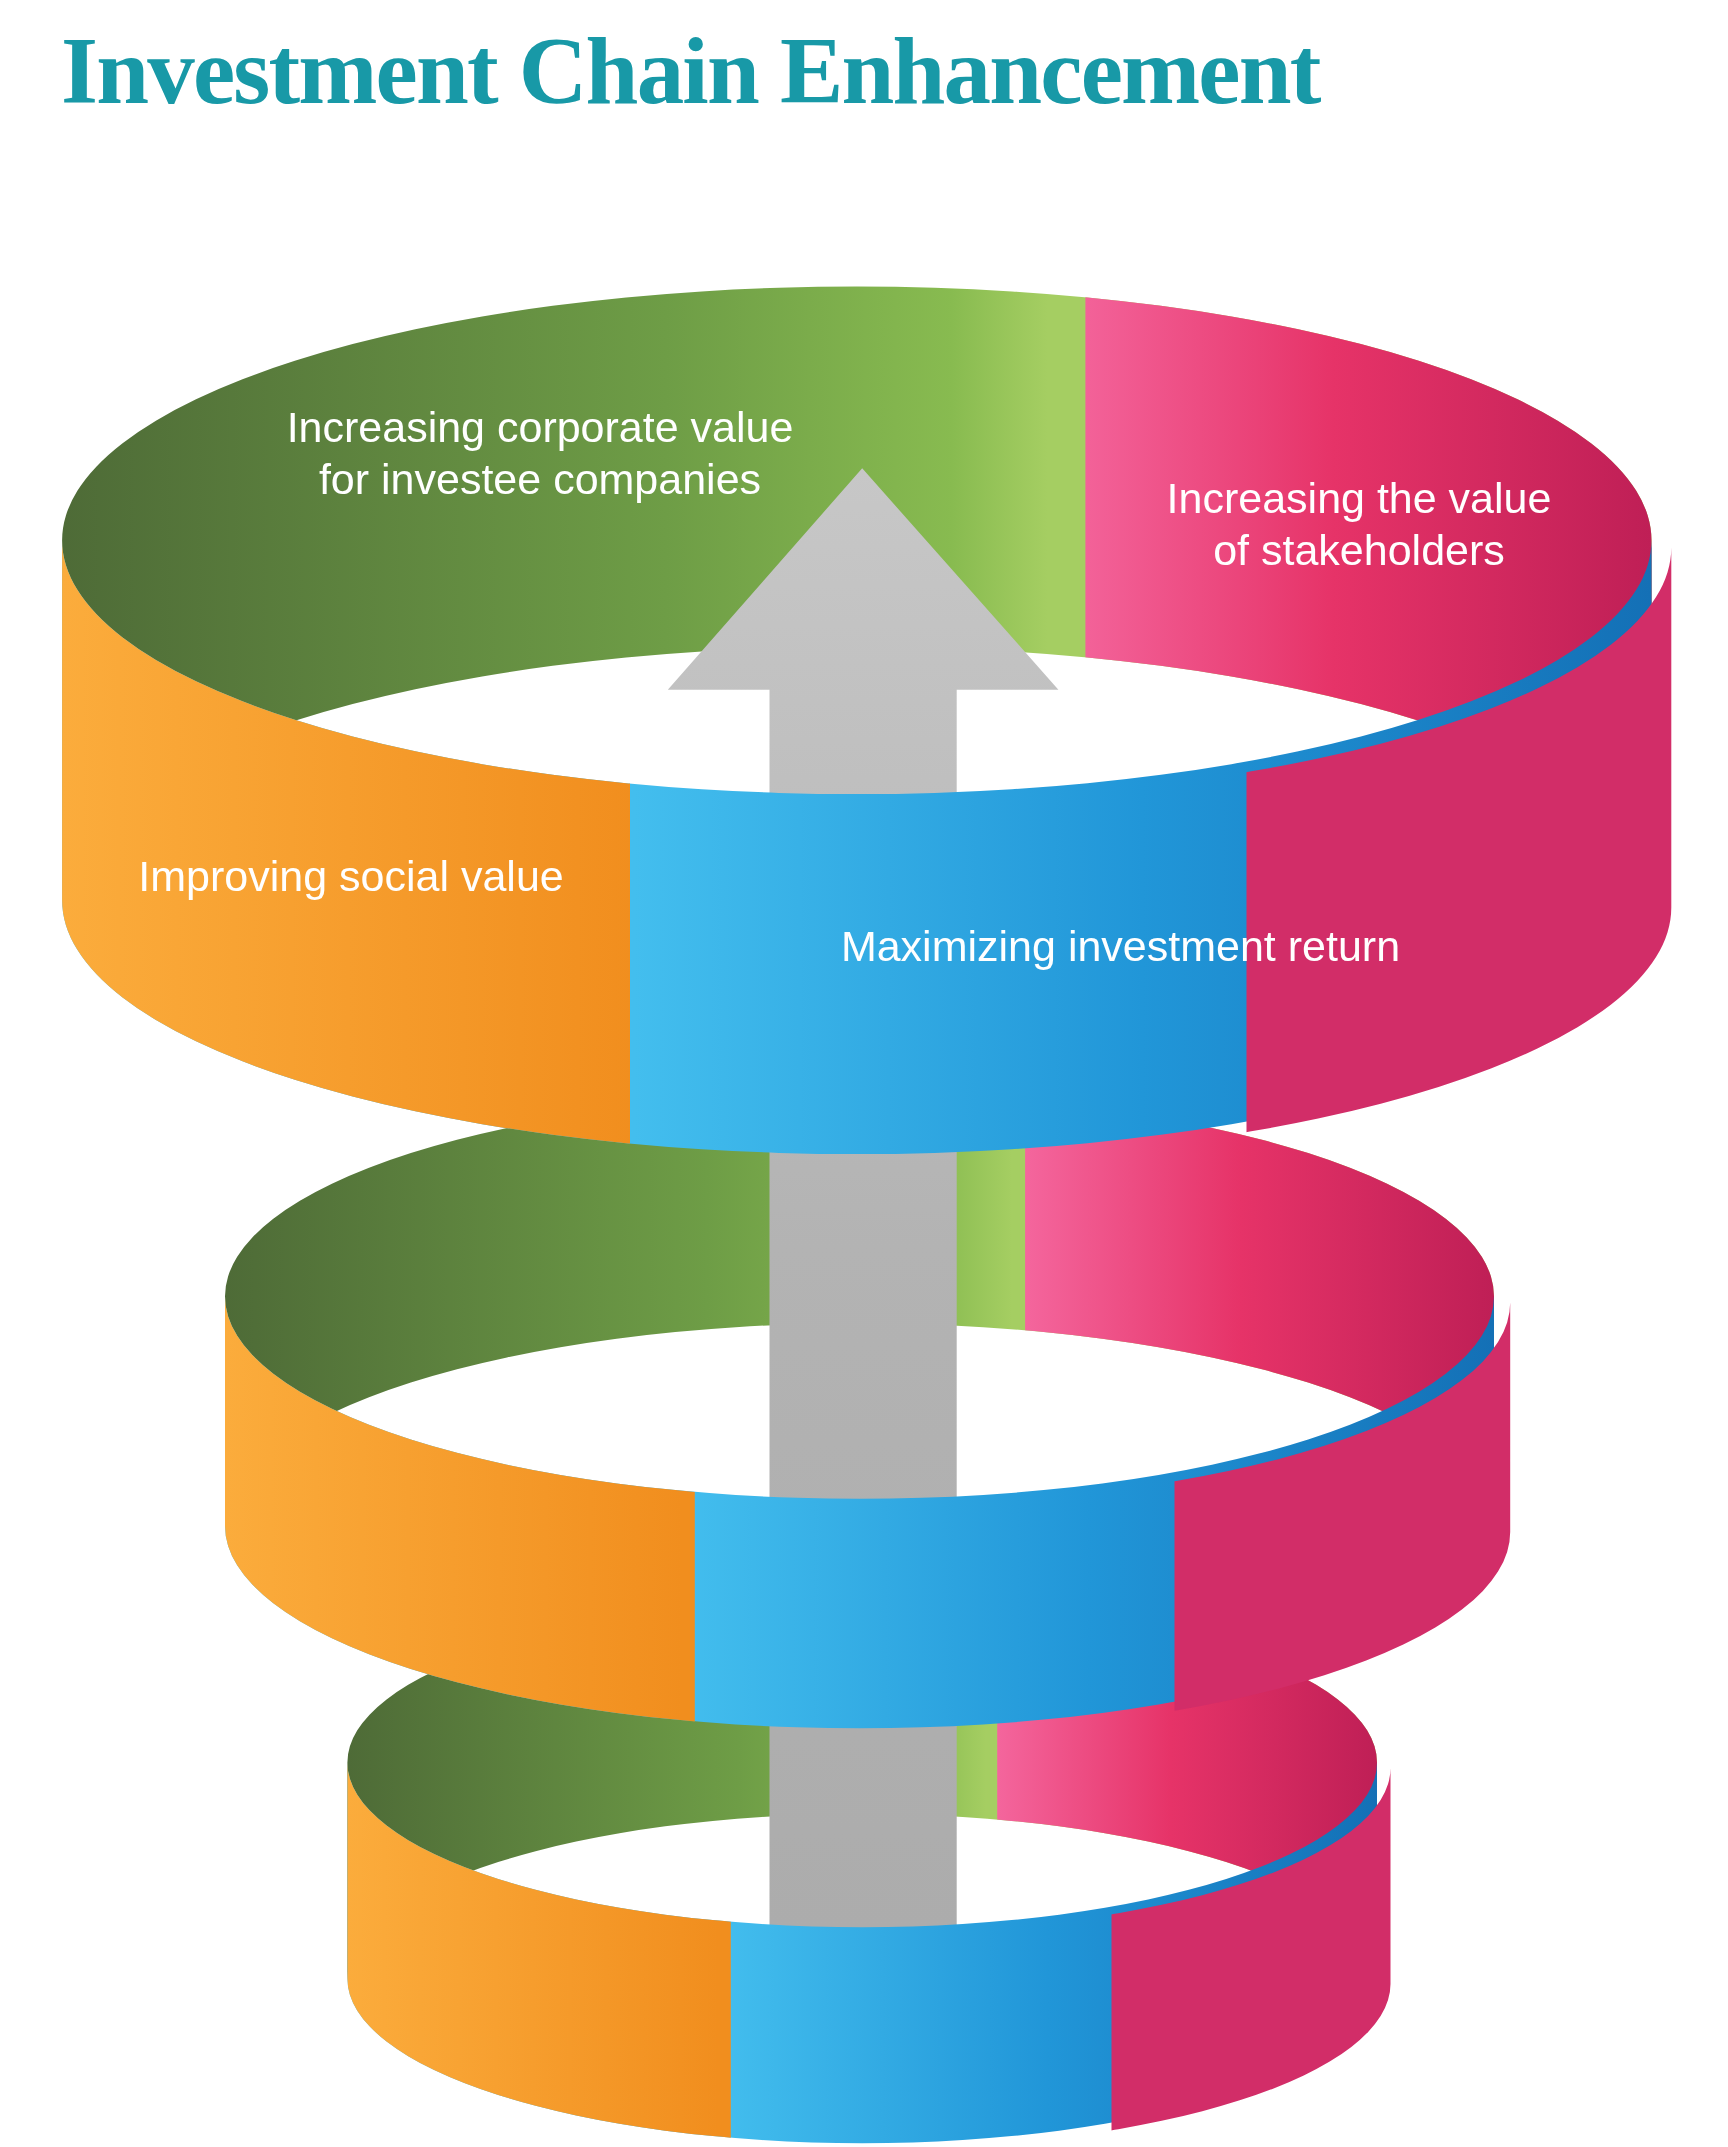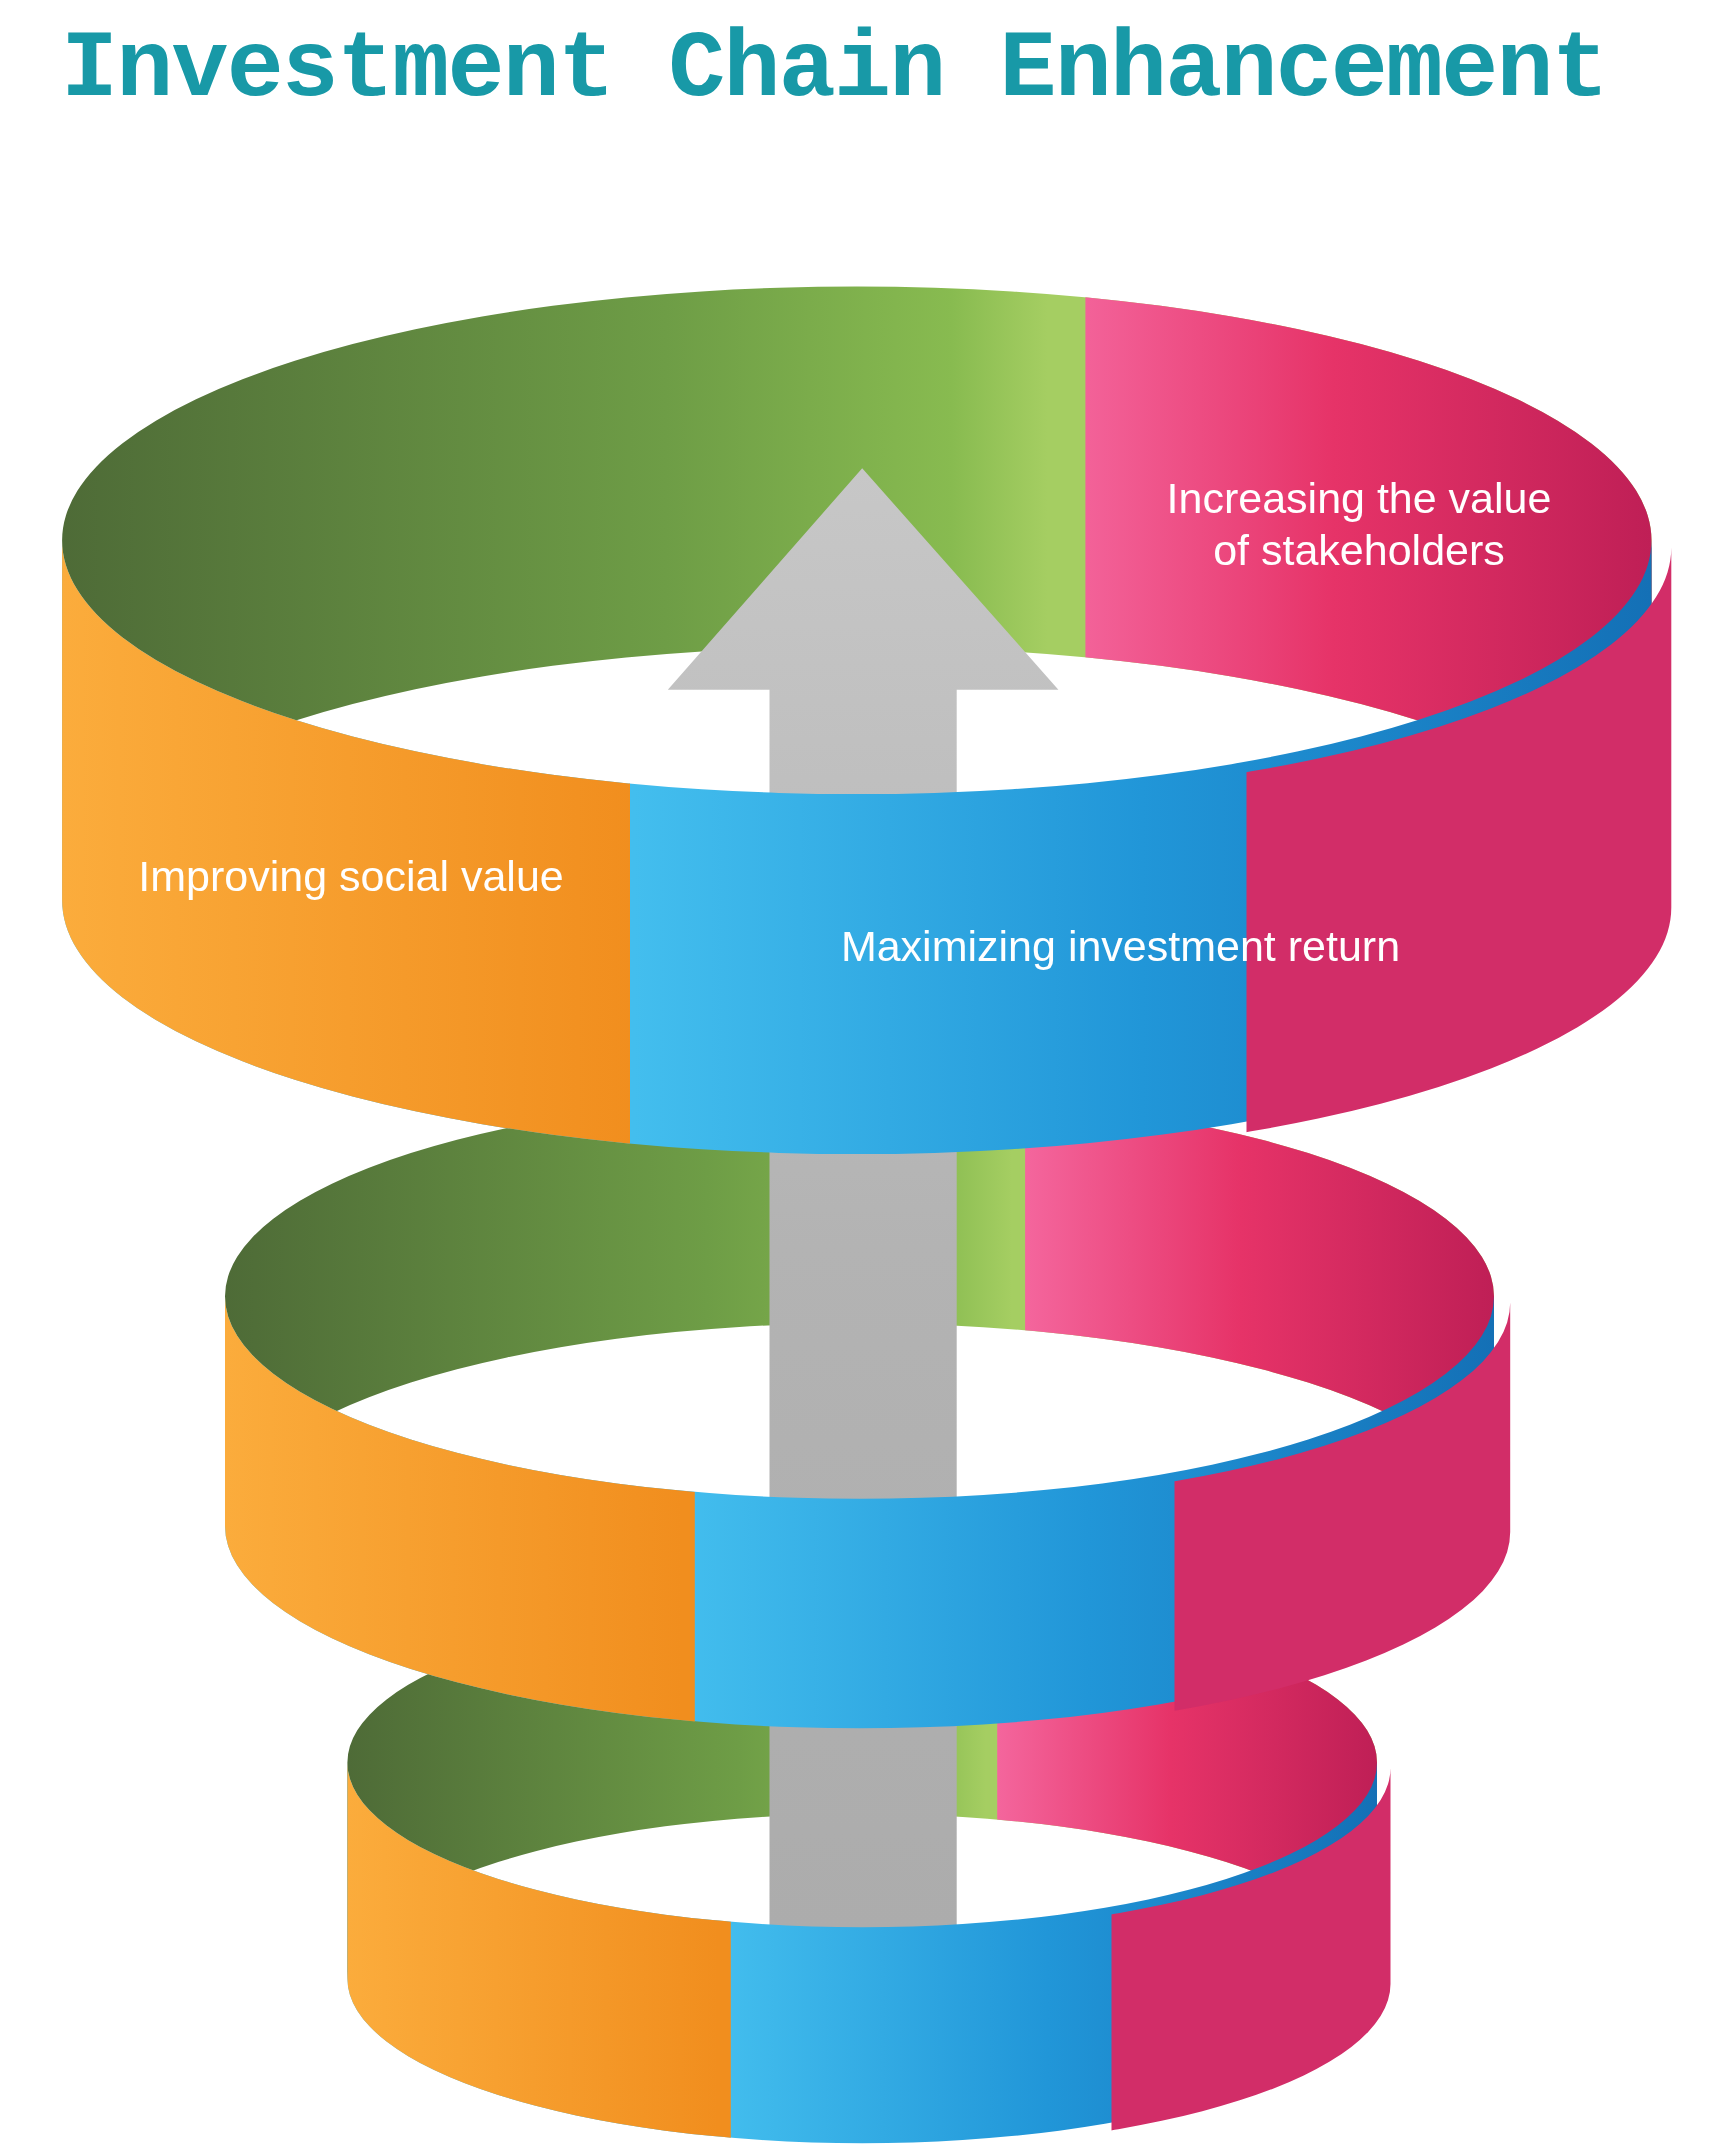--- a/index.html
+++ b/index.html
@@ -13,21 +13,21 @@
   }
   .page-title {
     position: absolute;
     top: 16px;
     left: 61px;
     margin: 0;
     font-size: 95px;
     font-weight: bold;
     letter-spacing: -1.8px;
     color: #1899A7;
-    font-family: Liberation Mono, monospace;
+    font-family: Liberation Serif, serif;
   }
   .diagram-svg { position: absolute; left: 0; top: 0; }
   .band-label {
     position: absolute;
     color: #ffffff;
     text-align: center;
     white-space: pre-line;
     font-size: 43px;
     line-height: 1.22;
     font-family: "Liberation Sans", sans-serif;
@@ -142,19 +142,21 @@
 
     <g>
       <path d="M69 600 A883 282 0 0 0 1835 600 L1835 1000 A883 282 0 0 1 69 1000 Z" fill="url(#gBlue)"></path>
       <path d="M69 600 A883 282 0 0 0 1835 600 L1835 1000 A883 282 0 0 1 69 1000 Z" fill="url(#gOrange)" clip-path="url(#cTopOrangeFront)"></path>
       <g clip-path="url(#cTopRim)">
         <path d="M69 600 A883 282 0 0 0 1835 600 L1835 1000 A883 282 0 0 1 69 1000 Z" transform="translate(22,8)" fill="#D22D68"></path>
       </g>
     </g>
   </svg>
 
+  <div class="band-label l-investee">Increasing corporate value
+for investee companies</div>
   <div class="band-label l-stakeholders">Increasing the value
 of stakeholders</div>
   <div class="band-label l-return">Maximizing investment return</div>
   <div class="band-label l-social">Improving social value</div>
 
 </div>
 
 
 </body></html>

